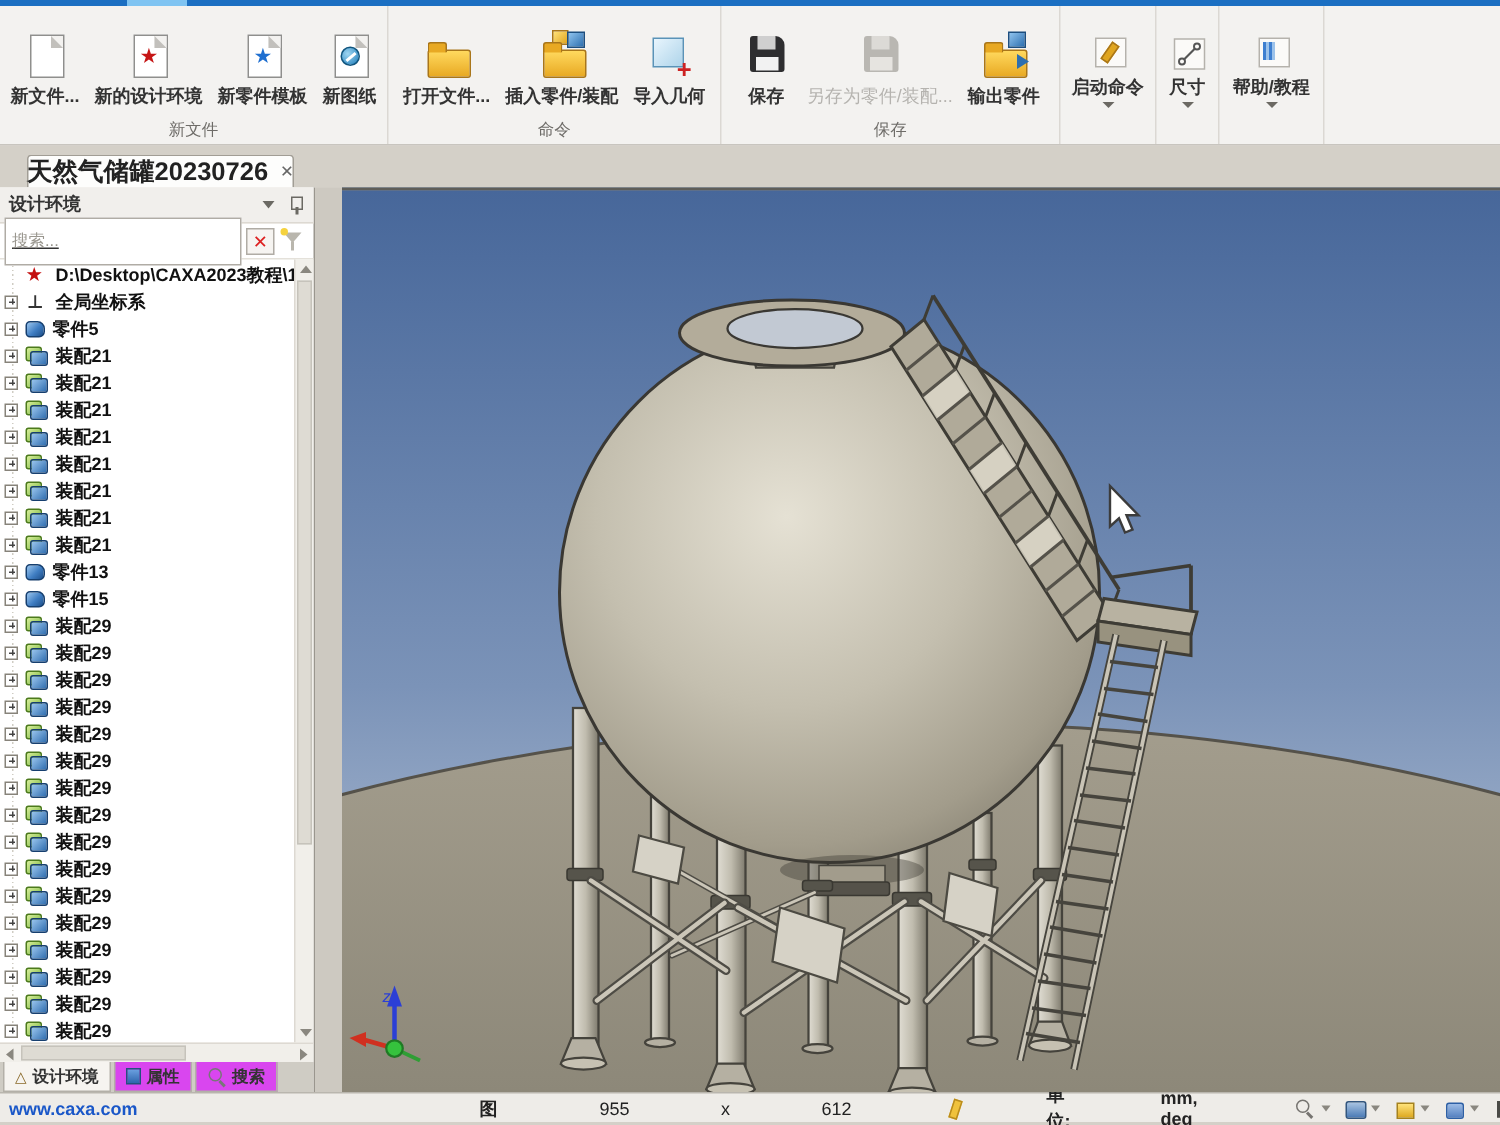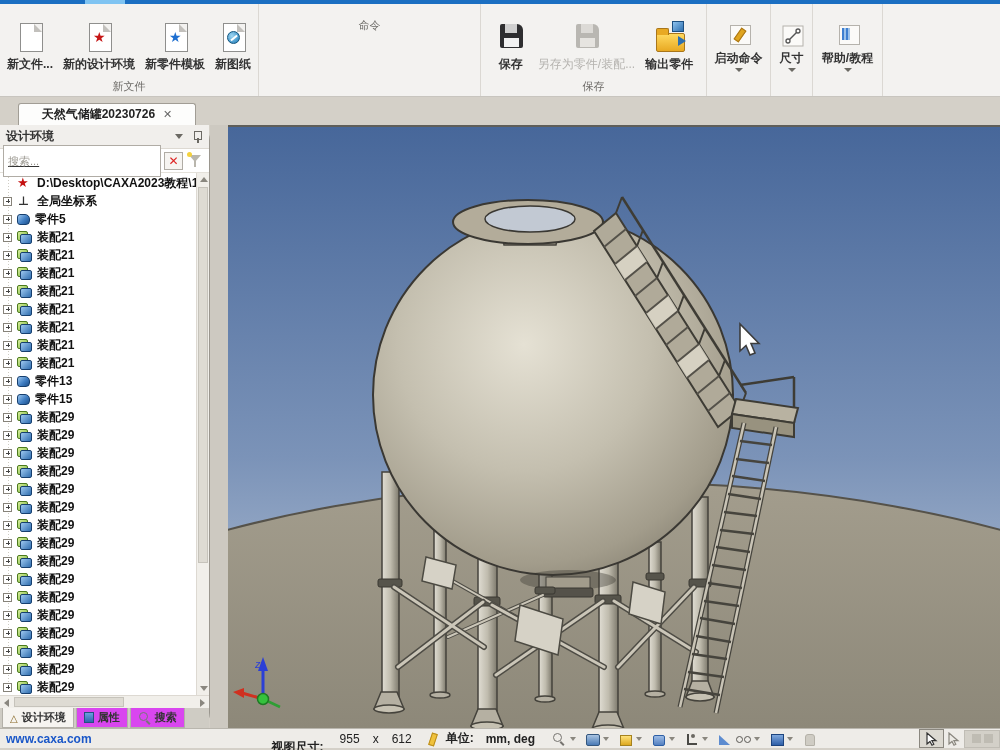--- a/index.html
+++ b/index.html
@@ -45,28 +45,28 @@
   
   .cmdbase::before { content:""; position:absolute; left:8px; top:5px; width:19px; height:18px; background:#fbfaf8; border:1px solid #b5b2ac; }
   .cmdbase::after { content:""; position:absolute; left:15px; top:8px; width:4px; height:12px; background:#e0a51f; border:1px solid #a9761a; transform:rotate(35deg); }
   .helpbase::before { content:""; position:absolute; left:8px; top:5px; width:19px; height:18px; background:#fbfaf8; border:1px solid #b5b2ac; }
   .helpbase::after { content:""; position:absolute; left:11px; top:8px; width:8px; height:12px; background:repeating-linear-gradient(90deg,#3e7fd0 0 2px,#9cc2ea 2px 4px); }
   .dimsvg { position:absolute; left:7px; top:5px; }
 
   
   .subheader { height:28px; background:#d4d0c8; position:relative; }
   .doctab { position:absolute; left:18px; bottom:0; width:178px; height:22px; background:#fdfdfc; border:1px solid #a19d95; border-bottom:none; border-radius:3px 3px 0 0; display:flex; align-items:center; justify-content:center; gap:8px; }
-  .doctab-title { font-size:12px; font-weight:700; color:#222; white-space:nowrap; }
+  .doctab-title { font-size:17px; font-weight:700; color:#222; white-space:nowrap; }
   .doctab-close { font-size:11px; color:#666; cursor:default; }
 
   
   .main { display:flex; height:603px; }
 
   
-  .sidebar { width:210px; background:#fff; border-right:1px solid #9a968e; display:flex; flex-direction:column; position:relative;border-radius:15px; }
+  .sidebar { width:210px; background:#fff; border-right:1px solid #9a968e; display:flex; flex-direction:column; position:relative; }
   .sb-header { height:24px; background:#f1efec; border-bottom:1px solid #ddd9d2; display:flex; align-items:center; padding:0 6px; }
   .sb-title { font-size:12px; font-weight:700; color:#333; flex:1; }
   .sb-chev { width:0; height:0; border-left:4px solid transparent; border-right:4px solid transparent; border-top:5px solid #6b6963; margin-right:10px; }
   .pin { position:relative; width:10px; height:14px; }
   .pin::before { content:""; position:absolute; left:1px; top:1px; width:6px; height:7px; border:1.5px solid #6b6963; }
   .pin::after { content:""; position:absolute; left:4px; top:8px; width:1.5px; height:5px; background:#6b6963; }
   .sb-search { height:24px; display:flex; align-items:center; padding:2px 3px; gap:3px; border-bottom:1px solid #e4e1da; }
   .search-input { flex:1; height:32px; border:1px solid #b0aca5; font-size:11px; padding:0 4px; color:#333; font-family:inherit;text-decoration:underline; }
   .search-input::placeholder { color:#9a978f; }
   .btn-clear { width:19px; height:18px; border:1px solid #b0aca5; background:#f6f4f1; color:#d22; font-weight:700; font-size:12px; line-height:16px; text-align:center; }
@@ -108,21 +108,21 @@
   .bt-prop { width:10px; height:11px; background:linear-gradient(#6ba0e0,#2f66ad); border:1px solid #23527f; }
   .mag { position:relative; width:13px; height:13px; display:inline-block; }
   .mag::before { content:""; position:absolute; left:1px; top:1px; width:7px; height:7px; border:1.5px solid #777; border-radius:50%; }
   .mag::after { content:""; position:absolute; left:9px; top:9px; width:5px; height:2px; background:#777; transform:rotate(45deg); transform-origin:0 0; }
 
   .gapcol { width:18px; background:#cdc9c1; }
   .viewport { width:772px; border-top:2px solid #5f5e59; position:relative; background:#6d87b2; }
   .viewport svg { display:block; }
 
   
-  .statusbar { height:20px; background:#eeece8; border-top:1px solid #b9b6ae; display:flex; align-items:center; font-size:12px; color:#222; }
+  .statusbar { height:20px; background:#eeece8; border-top:1px solid #b9b6ae; display:flex; align-items:center; font-size:12px; color:#222;gap:48px; }
   .sb-link { color:#1a57c8; font-weight:700; margin-left:6px; }
   .vs-label { font-weight:700; margin-left:180px;margin-top:18px; }
   .vs-num { margin-left:16px; } .vs-x { margin-left:13px; } 
   .sic { position:relative; width:16px; height:16px; display:inline-block; flex:none; }
   .sic-pencil { width:12px; margin-left:14px; }
   .sic-pencil::before { content:""; position:absolute; left:4px; top:2px; width:4px; height:11px; background:#f0c23c; border:1px solid #b98c1e; transform:rotate(18deg); }
   .units-label { font-weight:700; margin-left:8px; }
   .units-val { font-weight:700; margin-left:12px; }
   .sicons { display:flex; align-items:center; gap:3px; margin-left:16px; }
   .schev { width:0; height:0; border-left:3px solid transparent; border-right:3px solid transparent; border-top:4px solid #8a877f; margin-right:5px; }
@@ -171,20 +171,37 @@
         <span class="ric pgbase">
             <i class="mk mk-disc"></i>
           </span>
         <span class="rlabel">新图纸</span>
       </div>
     </div>
     <div class="rgroup-label">新文件</div>
   </div>
 
   <div class="rgroup" style="width:222px">
+    <div class="rbtns">
+      <div class="rbtn">
+        <span class="ric foldbase"></span>
+        <span class="rlabel">打开文件...</span>
+      </div>
+      <div class="rbtn">
+        <span class="ric foldbase">
+            <i class="mk mk-ycube"></i>
+            <i class="mk mk-cube"></i>
+          </span>
+        <span class="rlabel">插入零件/装配</span>
+      </div>
+      <div class="rbtn">
+        <span class="ric cubebase"></span>
+        <span class="rlabel">导入几何</span>
+      </div>
+    </div>
     <div class="rgroup-label">命令</div>
   </div>
 
   <div class="rgroup" style="width:226px">
     <div class="rbtns">
       <div class="rbtn">
         <span class="ric flpbase">
             <i class="mk shut"></i>
           </span>
         <span class="rlabel">保存</span>

